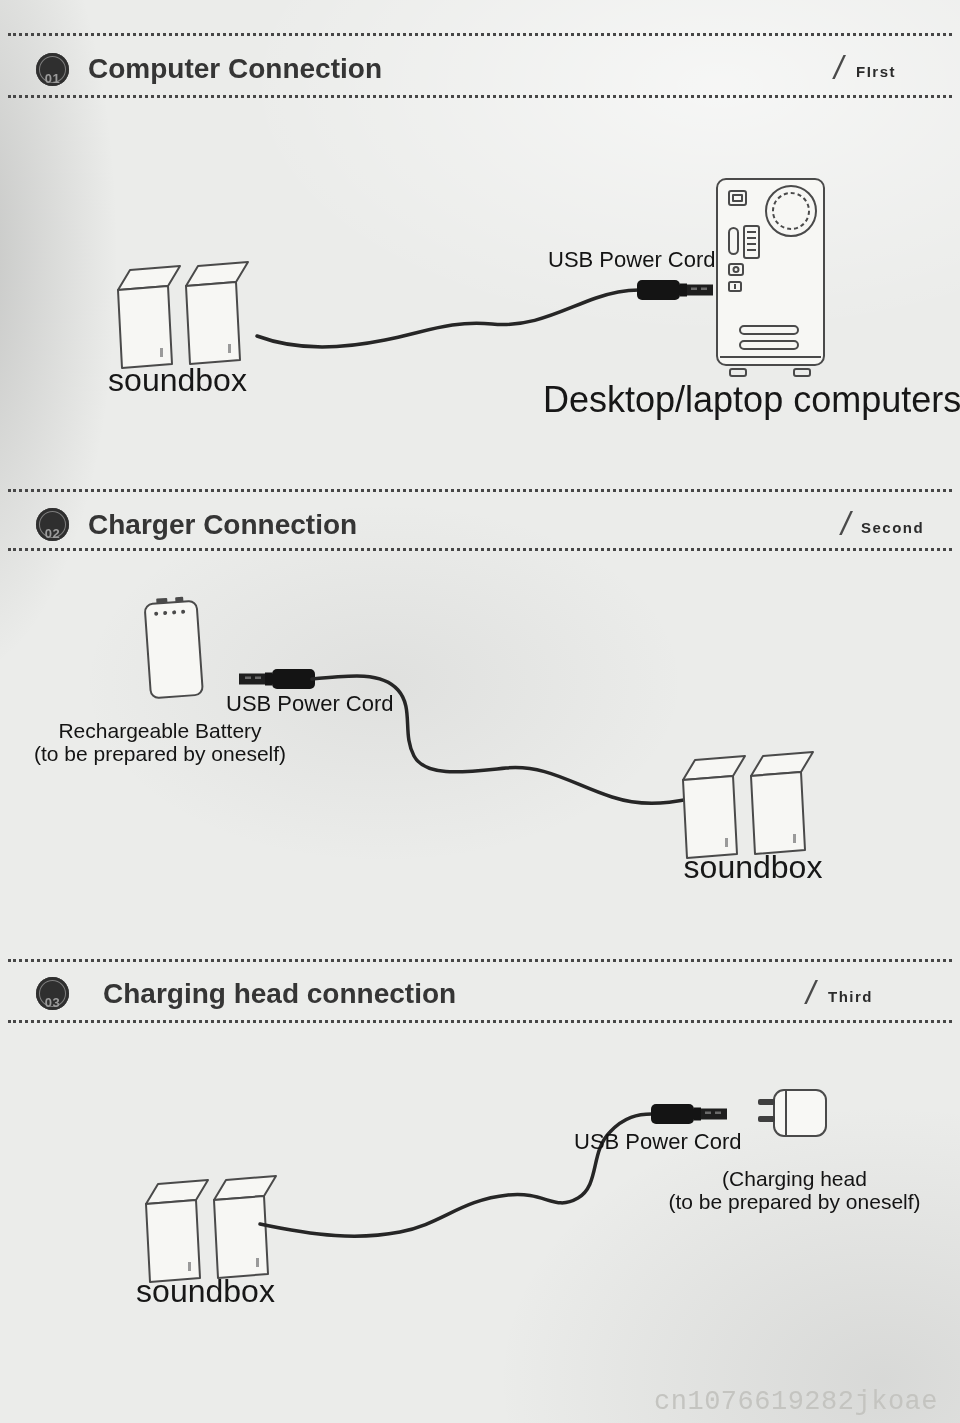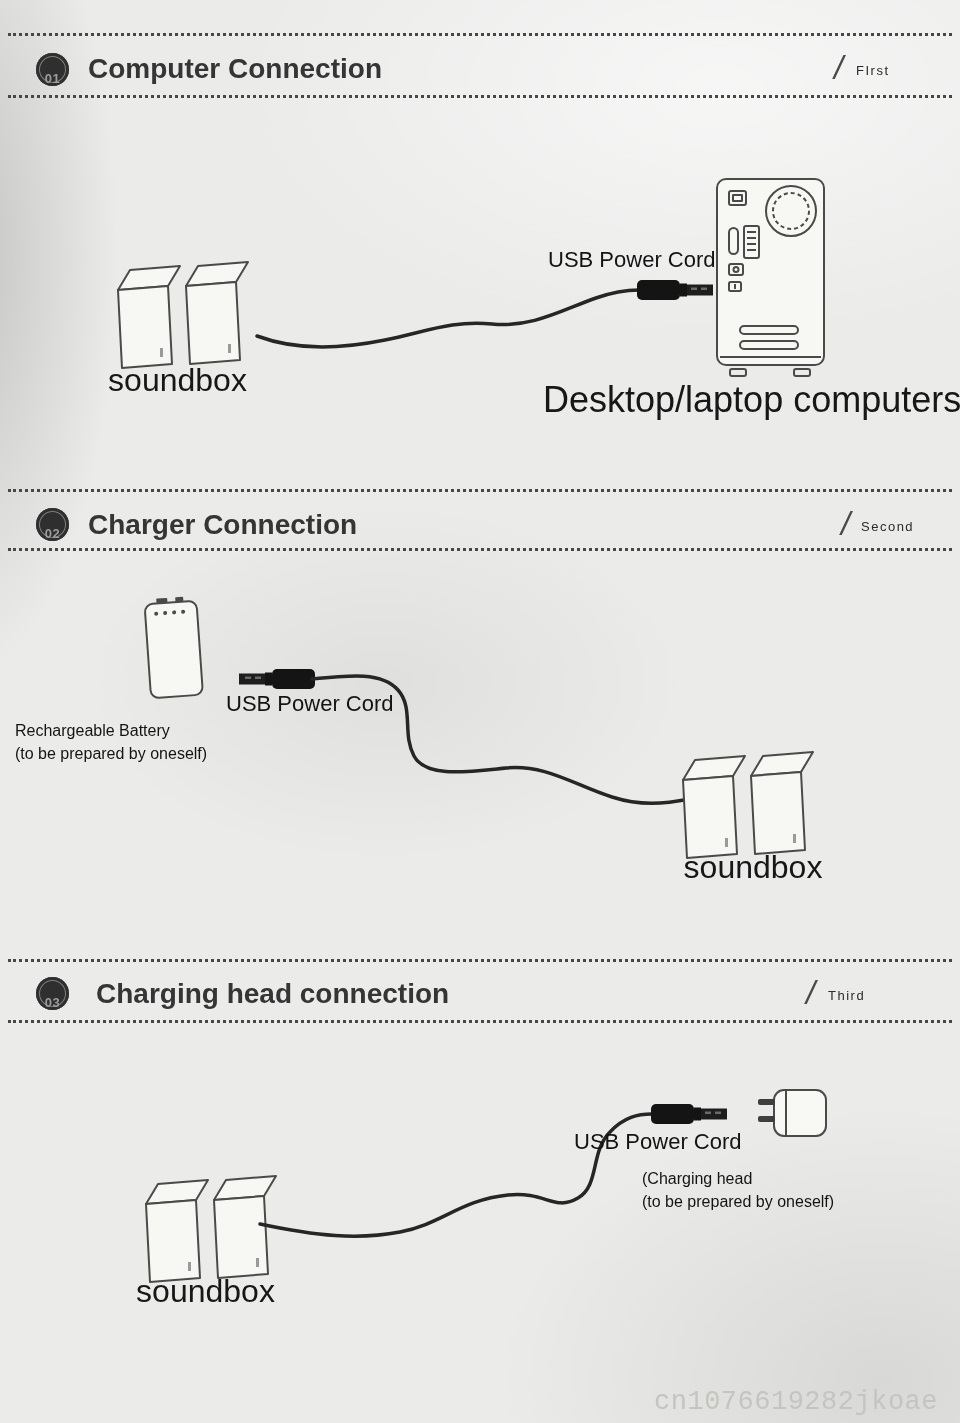--- a/index.html
+++ b/index.html
@@ -15,23 +15,23 @@
   }
   .rule{position:absolute;left:8px;right:8px;height:0;border-top:3px dotted #474747;}
   .badge{
     position:absolute;width:33px;height:33px;border-radius:50%;background:#2f2f2f;
     display:flex;align-items:flex-end;justify-content:center;
     box-shadow:inset 0 0 0 3px #2f2f2f, inset 0 0 0 4px #7d7d7d;
   }
   .badge span{color:#9c9c9c;font-size:13px;font-weight:700;letter-spacing:.5px;}
   .sec-title{position:absolute;font-size:28px;line-height:38px;font-weight:700;color:#353535;white-space:nowrap;}
   .slash{position:absolute;font-size:33px;line-height:38px;font-style:italic;font-weight:300;color:#4a4a4a;}
-  .order{position:absolute;font-size:13px;font-weight:400;letter-spacing:1.5px;color:#2b2b2b;white-space:nowrap;}
+  .order{position:absolute;font-size:15px;font-weight:700;letter-spacing:1.5px;color:#2b2b2b;white-space:nowrap;}
   .lbl-sm{position:absolute;font-size:22px;color:#141414;white-space:nowrap;}
-  .lbl-blk{position:absolute;font-size:16px;line-height:23px;color:#141414;}
+  .lbl-blk{position:absolute;font-size:21px;line-height:23px;color:#141414;text-align:center;}
   .lbl-blk div{white-space:nowrap;}
   .lbl-big{position:absolute;font-size:32px;color:#171717;font-weight:500;text-align:center;white-space:nowrap;}
   .art{position:absolute;left:0;top:0;pointer-events:none;}
   .watermark{position:absolute;right:22px;top:1387px;font-size:27px;color:#c4c4c0;letter-spacing:.5px;font-family:Liberation Mono, monospace;}
 </style>
 </head>
 <body>
 
 <div class="page">
 
@@ -52,21 +52,21 @@
   <div class="badge" style="left:36px;top:508px">
       <span>02</span>
     </div>
   <div class="sec-title" style="left:88px;top:506px">Charger Connection</div>
   <div class="slash" style="left:841px;top:505px">/</div>
   <div class="order" style="left:861px;top:519px">Second</div>
 
   <div class="badge" style="left:36px;top:977px">
       <span>03</span>
     </div>
-  <div class="sec-title" style="left:96px;top:975px">Charging head connection</div>
+  <div class="sec-title" style="left:103px;top:975px">Charging head connection</div>
   <div class="slash" style="left:806px;top:974px">/</div>
   <div class="order" style="left:828px;top:988px">Third</div>
 
   <svg class="art" width="960" height="1423" viewBox="0 0 960 1423">
     <defs>
       <symbol id="spk" viewBox="0 0 150 120">
         <g stroke="#4a4a4a" stroke-width="2" fill="#f7f7f4" stroke-linejoin="round">
           <polygon points="10,34 22,14 72,10 60,30"></polygon>
           <polygon points="10,34 60,30 64,108 14,112"></polygon>
           <polygon points="78,30 90,10 140,6 128,26"></polygon>

